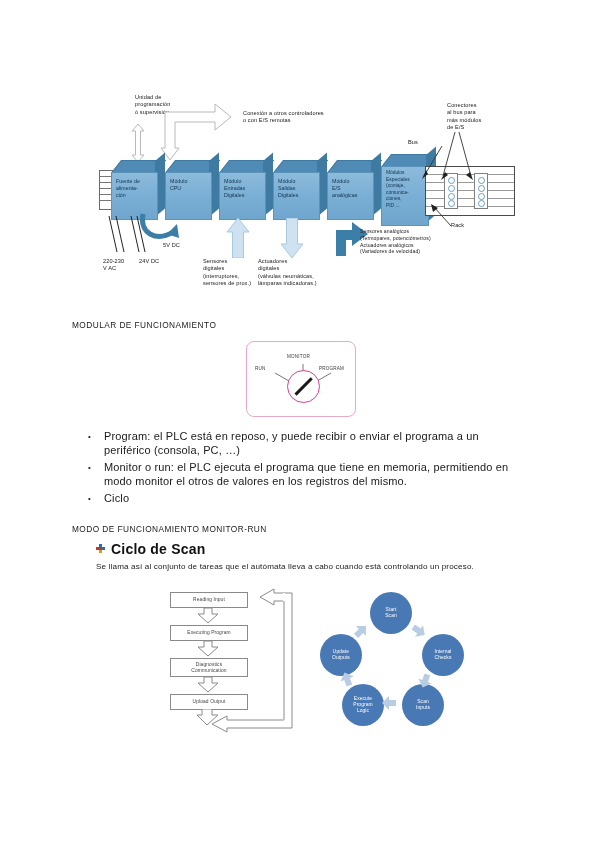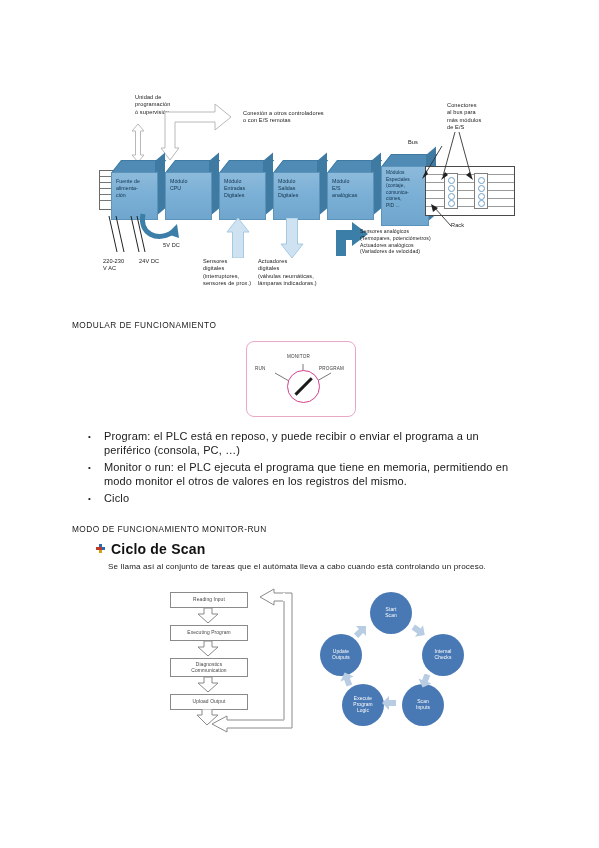--- a/index.html
+++ b/index.html
@@ -21,21 +21,21 @@
   .scan-block{position:absolute;left:96px;top:541px;width:420px;}
   .scan-head{display:flex;align-items:flex-start;}
   .plusmark{position:relative;width:9px;height:9px;flex:0 0 9px;margin-top:3px;margin-right:6px;}
   .plusmark i{position:absolute;display:block;}
   .plusmark i.a{left:0;top:3px;width:3px;height:3px;background:#c0392b;}
   .plusmark i.b{left:3px;top:0;width:3px;height:3px;background:#2b6cb0;}
   .plusmark i.c{left:6px;top:3px;width:3px;height:3px;background:#2b6cb0;}
   .plusmark i.d{left:3px;top:6px;width:3px;height:3px;background:#d4a017;}
   .plusmark i.e{left:3px;top:3px;width:3px;height:3px;background:#c0392b;}
   .scan-title{font-size:14px;font-weight:bold;color:#111;letter-spacing:.2px;}
-  .scan-body{margin-left:12px;margin-top:3px;font-size:8.1px;line-height:14px;color:#1a1a1a;letter-spacing:.15px;}
+  .scan-body{margin-left:0;margin-top:3px;font-size:8.1px;line-height:14px;color:#1a1a1a;letter-spacing:.15px;}
 
   
   #fig1{position:absolute;left:95px;top:92px;width:420px;height:225px;}
   .lbl{position:absolute;font-size:5.6px;line-height:7.4px;color:#1a1a1a;letter-spacing:.1px;}
   .lbl.small{font-size:5.1px;line-height:6.8px;}
 
   .mod{position:absolute;}
   .mod .front{position:absolute;left:0;top:12px;width:100%;height:calc(100% - 12px);
      background:linear-gradient(180deg,#8cbadb 0%,#7cb0d6 45%,#6fa6cd 100%);border:1px solid #5b93bb;}
   .mod .top{position:absolute;left:0;top:0;width:100%;height:13px;

